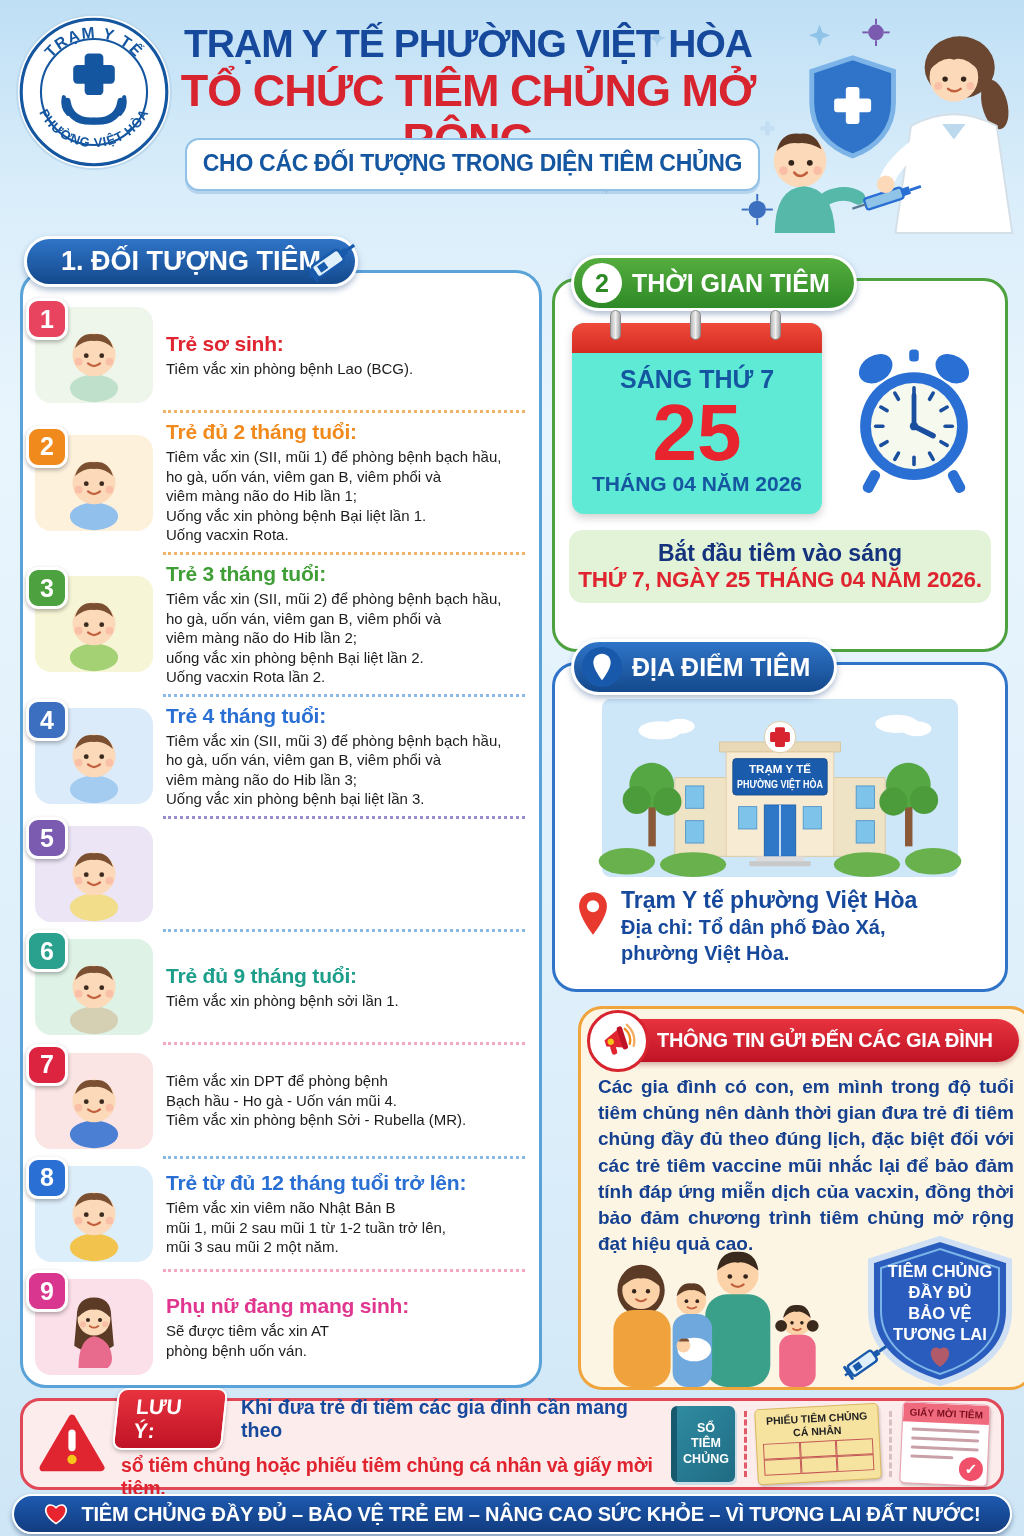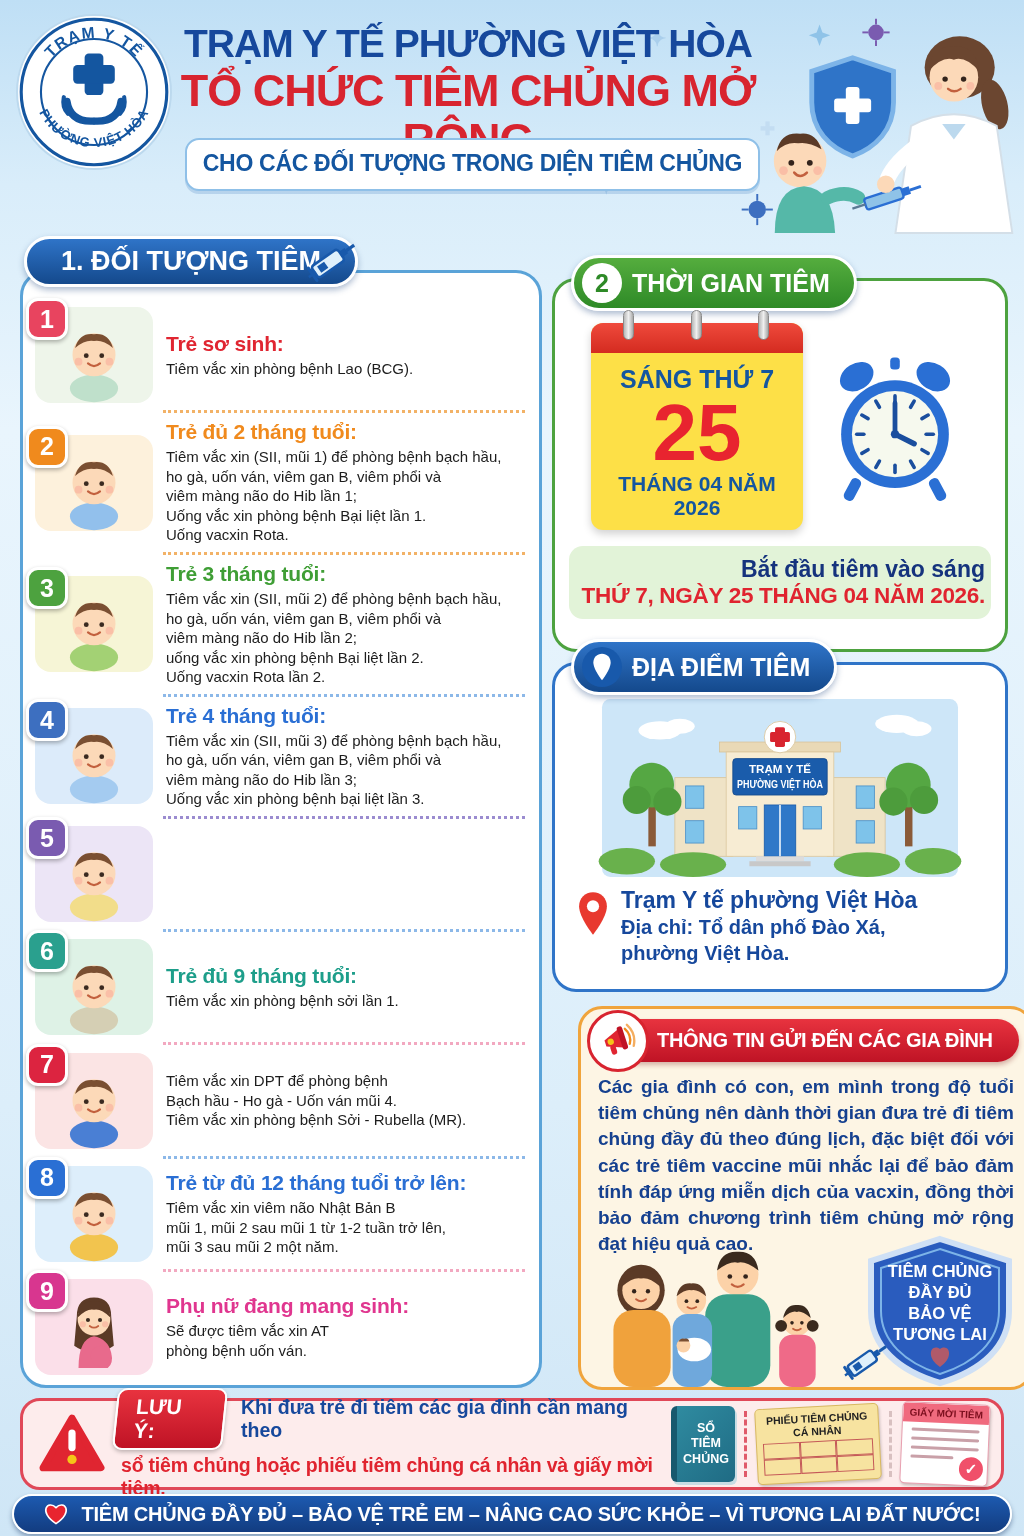--- a/index.html
+++ b/index.html
@@ -44,30 +44,30 @@
   .sep-b{ border-color:#8cb8e8; } .sep-p{ border-color:#9b8cd0; } .sep-k{ border-color:#f2a8c0; }
 
   
   .card{ position:absolute; left:552px; width:456px; background:#fff; border-radius:24px; }
   .card-pill{ position:absolute; top:-26px; left:16px; padding:5px 24px 5px 8px; font-size:25px; }
   .pill-circle{ width:40px; height:40px; background:#fff; border-radius:50%; display:flex;
     align-items:center; justify-content:center; flex:none; }
   .pill-circle span{ color:#2e8a27; font-size:25px; font-weight:900; }
   .card2{ top:278px; height:374px; border:3px solid #4da23f; }
   .cal-row{ display:flex; align-items:center; justify-content:center; gap:18px; margin-top:42px; }
-  .calendar{ position:relative; width:212px; background:#fde047; border-radius:12px;
-    box-shadow:0 4px 8px rgba(0,0,0,.18); padding:42px 8px 10px; text-align:center; }
+  .calendar{ position:relative; width:250px; background:#5eead4; border-radius:12px;
+    box-shadow:0 4px 8px rgba(0,0,0,.18); padding:42px 8px 18px; text-align:center; }
   .cal-top{ position:absolute; top:0; left:0; right:0; height:30px; background:linear-gradient(180deg,#ef4a3c,#d42b20); border-radius:12px 12px 0 0; }
   .ring{ position:absolute; top:-13px; width:11px; height:30px; border-radius:6px;
     background:linear-gradient(90deg,#b8b8b8,#efefef 50%,#a8a8a8); border:1px solid #8a8a8a; z-index:2; }
   .cal-weekday{ color:#1456a0; font-size:25px; font-weight:900; }
   .cal-day{ color:#e8242f; font-size:80px; font-weight:900; line-height:0.98; }
   .cal-month{ color:#1456a0; font-size:21px; font-weight:900; }
   .clock{ width:148px; height:158px; }
-  .note-green{ margin:16px 14px 0; background:#e2f3d8; border-radius:14px; padding:10px 6px; text-align:right; }
+  .note-green{ margin:16px 14px 0; background:#e2f3d8; border-radius:14px; padding:10px 6px; text-align:center; }
   .note1{ color:#15337d; font-size:23px; font-weight:900; }
   .note2{ color:#e0242f; font-size:22.5px; font-weight:900; letter-spacing:-0.3px; }
 
   .card3{ top:662px; height:330px; border:3px solid #2f74c8; }
   .bld{ display:block; margin:34px auto 0; width:424px; height:178px; }
   .addr-row{ display:flex; gap:12px; padding:10px 14px 0 22px; align-items:flex-start; }
   .addr-pin{ width:32px; height:45px; color:#e8392f; flex:none; margin-top:4px; }
   .addr-place{ color:#16489c; font-size:23px; font-weight:900; }
   .addr-line{ color:#16489c; font-size:20px; font-weight:700; line-height:1.3; }
 

